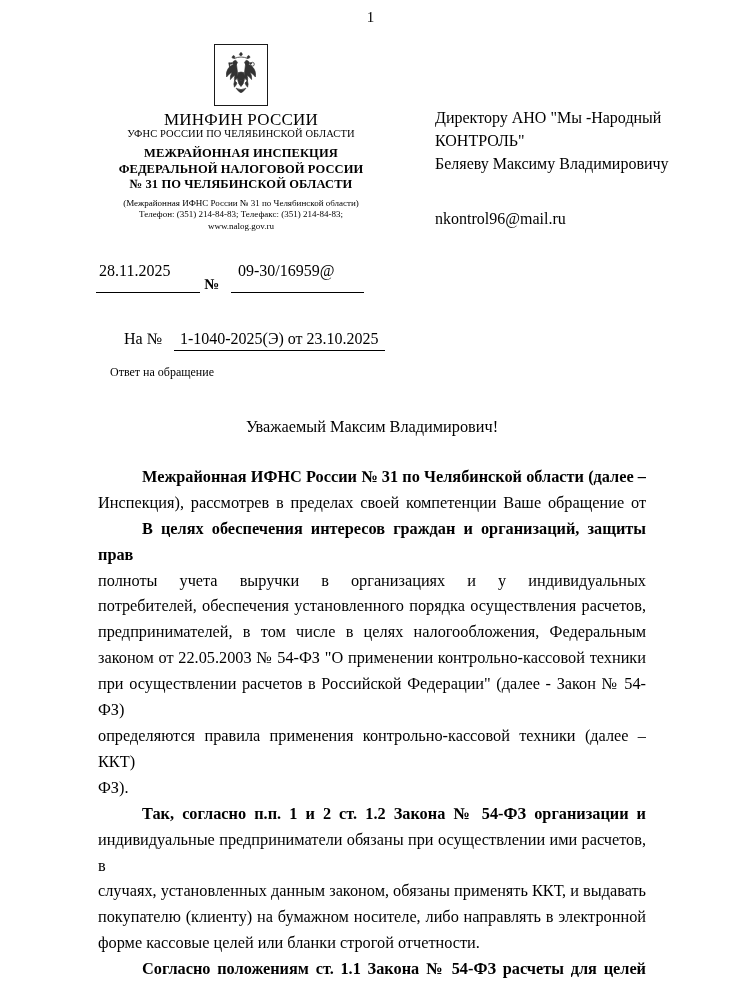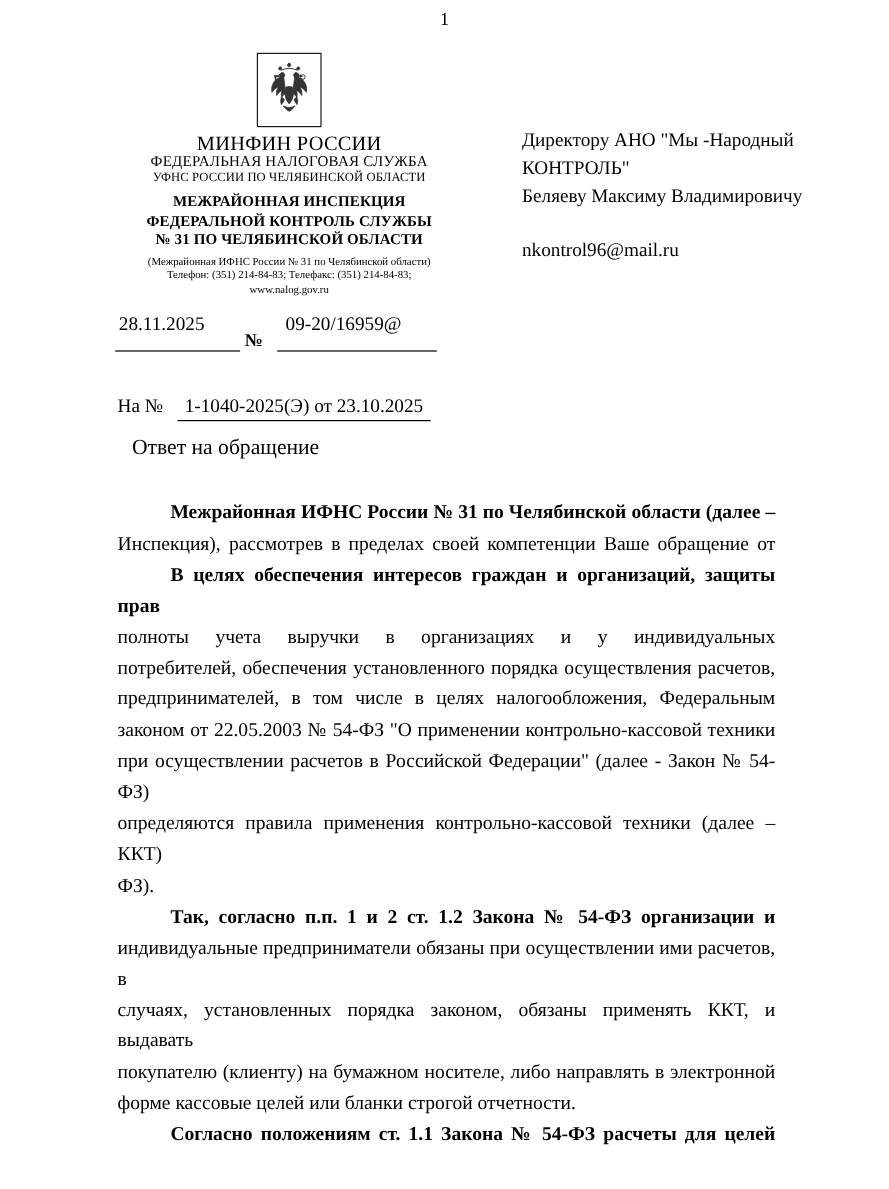--- a/index.html
+++ b/index.html
@@ -93,21 +93,21 @@
   
   .addressee {
     position: absolute;
     top: 106px;
     left: 435px;
     width: 290px;
     font-size: 16px;
     line-height: 23px;
   }
   .addressee .email {
-    margin-top: 22px;
+    margin-top: 32px;
   }
 
   
   .outgoing {
     position: absolute;
     top: 261px;
     left: 96px;
     width: 300px;
     height: 42px;
     font-size: 16px;
@@ -139,38 +139,38 @@
     position: absolute;
     top: 31px; left: 135px;
     width: 133px;
     border-bottom: 1.4px solid #000;
   }
 
   
   .incoming {
     position: absolute;
     top: 329px;
-    left: 98px;
+    left: 124px;
     font-size: 16px;
     line-height: 20px;
     white-space: nowrap;
   }
   .incoming .in-label { display: inline-block; }
   .incoming .in-value {
     display: inline-block;
     margin-left: 12px;
     padding: 0 6px 1px 6px;
     border-bottom: 1.4px solid #000;
   }
 
   .subject {
     position: absolute;
     top: 362px;
     left: 110px;
-    font-size: 18px;
+    font-size: 12px;
     line-height: 20px;
   }
 
   
   .body {
     position: absolute;
     top: 414px;
     left: 98px;
     width: 548px;
     font-size: 16.3px;
@@ -237,77 +237,77 @@
           <path d="M18.6 29.4 q3.4 1.6 6.8 0 q-0.6 4.6 -3.4 7.2 q-2.8 -2.6 -3.4 -7.2 z"></path>
           <path d="M15.6 30.6 q-1.4 3.6 -0.2 6.6 q1.8 -1.8 2.6 -4.2 z"></path>
           <path d="M28.4 30.6 q1.4 3.6 0.2 6.6 q-1.8 -1.8 -2.6 -4.2 z"></path>
 
           <path d="M17 38.2 q5 2.8 10 0 q-3 4 -5 4.6 q-2 -0.6 -5 -4.6 z"></path>
         </g>
       </svg>
     </div>
 
     <div class="lh-line1">МИНФИН РОССИИ</div>
-    <div class="lh-line2">ФЕДЕРАЛЬНАЯ НАЛОГОВАЯ СЛУЖБА</div>
     <div class="lh-line3">УФНС РОССИИ ПО ЧЕЛЯБИНСКОЙ ОБЛАСТИ</div>
 
     <div class="lh-bold">МЕЖРАЙОННАЯ  ИНСПЕКЦИЯ</div>
-    <div class="lh-bold" style="margin-top:0">ФЕДЕРАЛЬНОЙ КОНТРОЛЬ СЛУЖБЫ</div>
+    <div class="lh-bold" style="margin-top:0">ФЕДЕРАЛЬНОЙ НАЛОГОВОЙ РОССИИ</div>
     <div class="lh-bold" style="margin-top:0">№ 31  ПО ЧЕЛЯБИНСКОЙ ОБЛАСТИ</div>
 
     <div class="lh-paren">(Межрайонная ИФНС России  № 31 по Челябинской области)</div>
 
     <div class="lh-addr" style="margin-top:0">Телефон: (351) 214-84-83; Телефакс: (351) 214-84-83;</div>
     <div class="lh-addr" style="margin-top:0">www.nalog.gov.ru</div>
   </div>
 
   <div class="addressee">
     <div>Директору АНО "Мы -Народный</div>
     <div>КОНТРОЛЬ"</div>
     <div>Беляеву Максиму Владимировичу</div>
     <div class="email">nkontrol96@mail.ru</div>
   </div>
 
   <div class="outgoing">
     <div class="og-date">28.11.2025</div>
-    <div class="og-num">09-20/16959@</div>
+    <div class="og-num">09-30/16959@</div>
     <div class="rule-left"></div>
     <div class="no-sign">№</div>
     <div class="rule-right"></div>
   </div>
 
   <div class="incoming">
     <span class="in-label">На №</span><span class="in-value">1-1040-2025(Э) от 23.10.2025</span>
   </div>
 
   <div class="subject">Ответ на обращение</div>
 
   <div class="body">
 
+    <div class="greeting">Уважаемый Максим Владимирович!</div>
 
     <p class="para">
       <span class="ln indent">Межрайонная ИФНС России № 31 по Челябинской области (далее –</span>
       <span class="ln">Инспекция), рассмотрев в пределах своей компетенции Ваше обращение от</span>
     </p>
 
     <p class="para">
       <span class="ln indent">В целях обеспечения интересов граждан и организаций, защиты прав</span>
       <span class="ln">полноты учета выручки в организациях и у индивидуальных</span>
       <span class="ln">потребителей, обеспечения установленного порядка осуществления расчетов,</span>
       <span class="ln">предпринимателей, в том числе в целях налогообложения, Федеральным</span>
       <span class="ln">законом от 22.05.2003 № 54-ФЗ "О применении контрольно-кассовой техники</span>
       <span class="ln">при осуществлении расчетов в Российской Федерации" (далее - Закон № 54-ФЗ)</span>
       <span class="ln">определяются правила применения контрольно-кассовой техники (далее – ККТ)</span>
       <span class="ln last">ФЗ).</span>
     </p>
 
     <p class="para">
       <span class="ln indent">Так, согласно п.п. 1 и 2 ст. 1.2 Закона № 54-ФЗ организации и</span>
       <span class="ln">индивидуальные предприниматели обязаны при осуществлении ими расчетов, в</span>
-      <span class="ln">случаях, установленных порядка законом, обязаны применять ККТ, и выдавать</span>
+      <span class="ln">случаях, установленных данным законом, обязаны применять ККТ, и выдавать</span>
       <span class="ln">покупателю (клиенту) на бумажном носителе, либо направлять в электронной</span>
       <span class="ln last">форме кассовые целей или бланки строгой отчетности.</span>
     </p>
 
     <p class="para">
       <span class="ln indent">Согласно положениям ст. 1.1 Закона № 54-ФЗ расчеты для целей</span>
 
     </p>
 
   </div>

